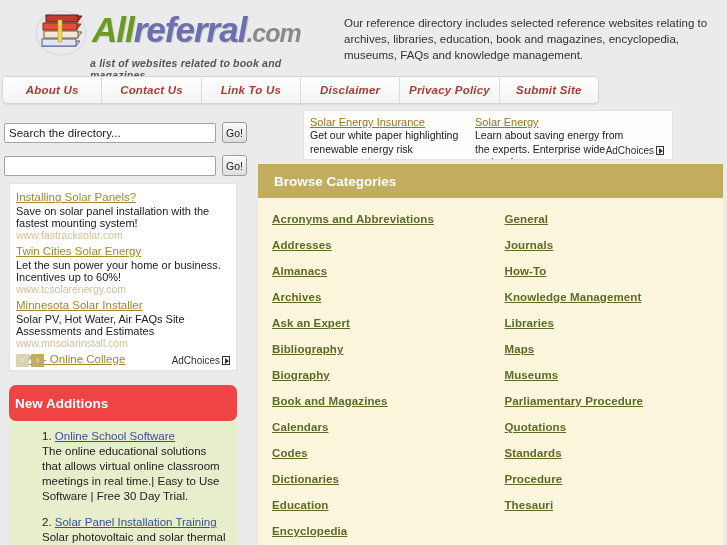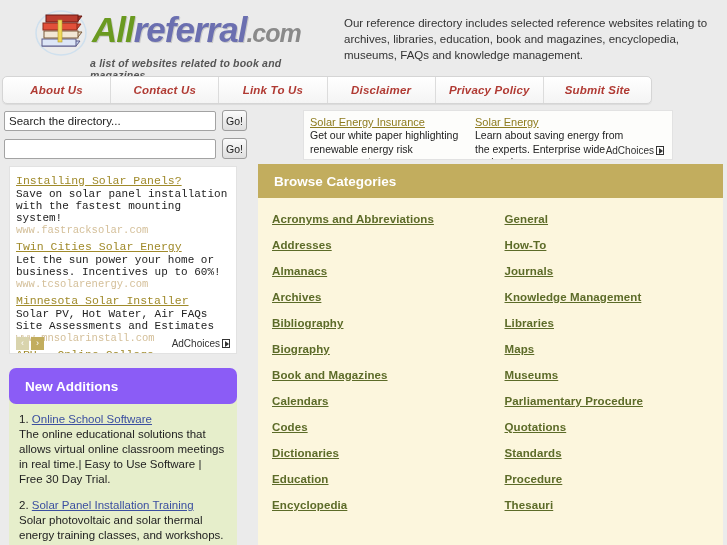--- a/index.html
+++ b/index.html
@@ -58,21 +58,21 @@
     font-size: 11.5px;
     color: #333;
     line-height: 16px;
     padding: 15px 12px 0 8px;
   }
 
   
   .nav {
     position: absolute;
     left: 2px; top: 76px;
-    width: 650px; height: 28px;
+    width: 597px; height: 28px;
     background: linear-gradient(#ffffff, #f4f4f4);
     border: 1px solid #d5d5d5;
     border-radius: 5px;
     display: flex;
     box-shadow: 0 1px 1px rgba(0,0,0,0.07);
   }
   .nav-item {
     flex: 1;
     display: flex;
     align-items: center;
@@ -91,20 +91,21 @@
   .left-col {
     position: absolute;
     left: 0; top: 110px;
     width: 250px;
   }
   .search-row {
     display: flex;
     align-items: center;
     padding: 0 0 0 4px;
     margin-bottom: 7px;
+    margin-top: 12px;
   }
   .search-input {
     width: 212px; height: 20px;
     border: 1px solid #a3a3a3;
     background: #fff;
     font-size: 11.5px;
     font-family: "Liberation Sans", sans-serif;
     color: #222;
     padding: 0 4px;
     border-radius: 2px;
@@ -125,21 +126,21 @@
   .ad-box {
     margin: 6px 5px 0 9px;
     width: 228px;
     background: #fff;
     border: 1px solid #e2e2e2;
     padding: 6px 6px 4px 6px;
     overflow: hidden;
     height: 188px;
     position: relative;
   }
-  .ad-item { margin-bottom: 2px; font-family: Liberation Mono, monospace; }
+  .ad-item { margin-bottom: 2px; }
   .ad-title {
     font-size: 11.5px;
     color: #a08a2a;
     text-decoration: underline;
     font-weight: normal;
     display: block;
     line-height: 15px;
     cursor: pointer;
   }
   .ad-desc {
@@ -179,38 +180,38 @@
     gap: 2px;
     cursor: pointer;
   }
 
   .panel {
     margin: 14px 5px 0 9px;
     width: 228px;
   }
   .panel-head {
     height: 36px;
-    background: #8b5cf6;
+    background: #ef4444;
     border-radius: 7px;
     display: flex;
     align-items: center;
-    padding-left: 16px;
+    padding-left: 6px;
     color: #fff;
     font-size: 13.5px;
     font-weight: bold;
     position: relative;
     z-index: 2;
   }
   .panel-body {
     background: #e6eecb;
     margin-top: -6px;
     padding: 14px 10px 10px 10px;
     min-height: 140px;
   }
-  .na-item { margin-bottom: 11px; }
+  .na-item { margin-bottom: 11px; margin-left: 23px; }
   .na-title-row { font-size: 11.5px; color: #222; line-height: 15px; }
   .na-link {
     color: #3b4fa0;
     text-decoration: underline;
     cursor: pointer;
     font-weight: normal;
   }
   .na-desc {
     font-size: 11.5px;
     color: #222;
@@ -420,33 +421,34 @@
   </div>
 
   <div class="cat-panel">
     <div class="cat-head">Browse Categories</div>
     <div class="cat-body">
       <div class="cat-col">
         <span class="cat-link">Acronyms and Abbreviations</span>
         <span class="cat-link">Addresses</span>
         <span class="cat-link">Almanacs</span>
         <span class="cat-link">Archives</span>
+        <span class="cat-link">Ask an Expert</span>
         <span class="cat-link">Bibliography</span>
         <span class="cat-link">Biography</span>
         <span class="cat-link">Book and Magazines</span>
         <span class="cat-link">Calendars</span>
         <span class="cat-link">Codes</span>
         <span class="cat-link">Dictionaries</span>
         <span class="cat-link">Education</span>
         <span class="cat-link">Encyclopedia</span>
       </div>
       <div class="cat-col">
         <span class="cat-link">General</span>
+        <span class="cat-link">Journals</span>
         <span class="cat-link">How-To</span>
-        <span class="cat-link">Journals</span>
         <span class="cat-link">Knowledge Management</span>
         <span class="cat-link">Libraries</span>
         <span class="cat-link">Maps</span>
         <span class="cat-link">Museums</span>
         <span class="cat-link">Parliamentary Procedure</span>
         <span class="cat-link">Quotations</span>
         <span class="cat-link">Standards</span>
         <span class="cat-link">Procedure</span>
         <span class="cat-link">Thesauri</span>
       </div>

